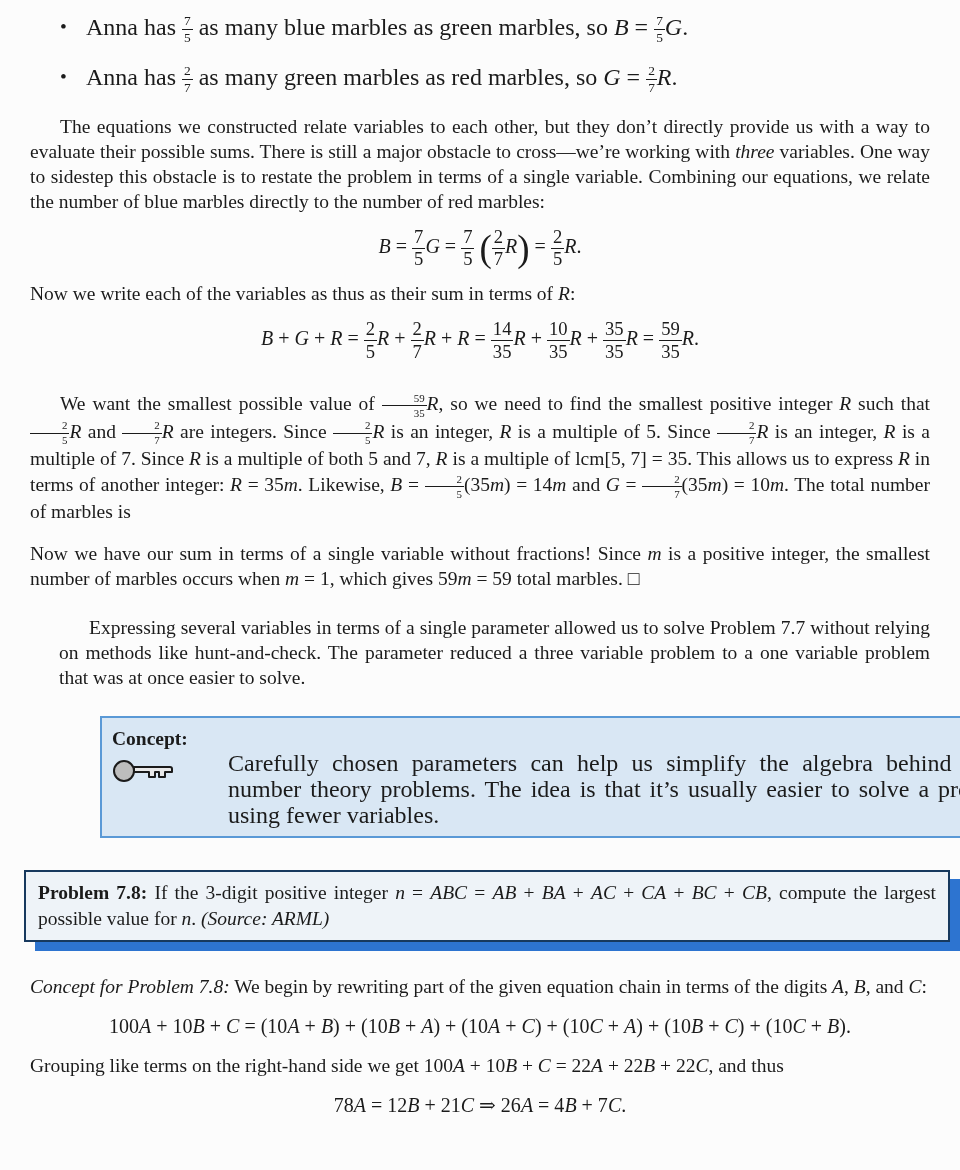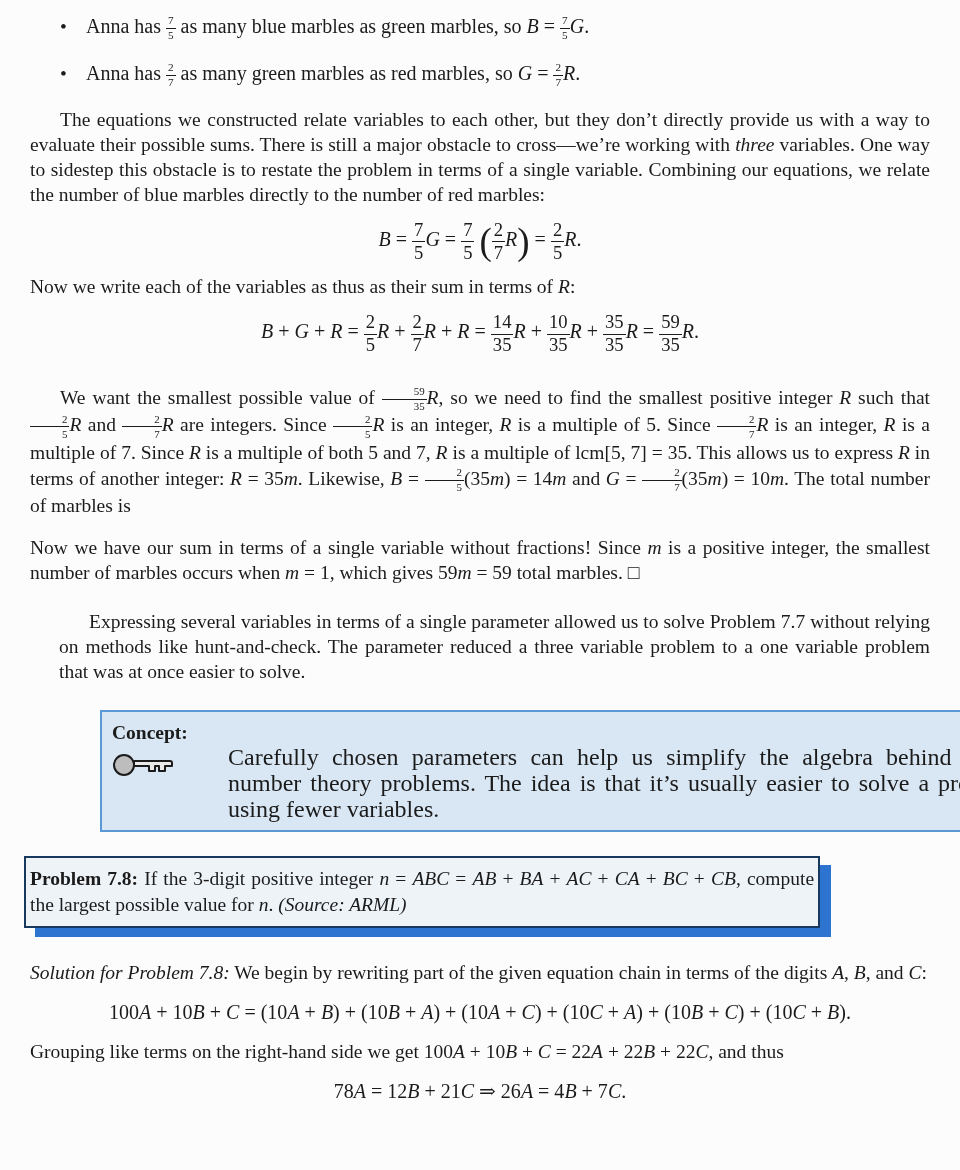--- a/index.html
+++ b/index.html
@@ -10,21 +10,21 @@
     font-family:"Liberation Serif","DejaVu Serif",serif;
   }
   .page{padding:14px 30px 0 30px;box-sizing:border-box;}
   .body{font-size:19.5px;line-height:25px;text-align:justify;margin:0;}
   .indent{text-indent:30px;}
   .it{font-style:italic;}
   .bd{font-weight:bold;}
   
   .bullet{display:flex;margin:0 0 19px 30px;}
   .bullet .marker{width:26px;flex:0 0 26px;font-size:19.5px;line-height:25px;}
-  .bullet .btext{font-size:20px;line-height:25px;}
+  .bullet .btext{font-size:24px;line-height:25px;}
   
   .frac{display:inline-block;text-align:center;vertical-align:middle;line-height:1;}
   .frac .num{display:block;border-bottom:1.3px solid currentColor;padding:0 2px 1.5px;}
   .frac .den{display:block;padding-top:1.5px;}
   .body .frac,.btext .frac,.cbody .frac,.pbody .frac{font-size:0.56em;}
   
   .display-eq{text-align:center;font-size:20px;margin:14px 0;line-height:1.1;}
   .display-eq .frac{font-size:0.93em;}
   .bigp{font-size:1.85em;vertical-align:middle;line-height:0;}
   
@@ -41,24 +41,24 @@
     border:2px solid var(--concept_border,#5a99d6);
     background:var(--concept_bg,#d9e7f4);
     padding:8px 12px 8px 10px;display:flex;gap:12px;
   }
   .concept-left{flex:0 0 104px;}
   .concept-label{font-weight:bold;font-size:19.5px;line-height:26px;}
   .key-icon{margin-top:4px;}
   .cbody{font-size:24px;line-height:26px;text-align:justify;flex:1;margin-top:24px;}
   
   .problem-box{
-    margin:24px 0 0 -6px;width:796px;box-sizing:border-box;
+    margin:32px 0 0 -6px;width:926px;box-sizing:border-box;
     border:2.5px solid var(--problem_border,#17395e);
     background:var(--problem_bg,#eef3f8);
-    padding:8px 4px;
+    padding:8px 12px;
     box-shadow:11px 9px 0 var(--problem_shadow,#2d74d0);
   }
   .pbody{font-size:19.5px;line-height:26px;text-align:justify;}
   .mt-solution{margin-top:32px;}
 </style>
 </head>
 <body>
 
 <div class="page">
 
@@ -98,21 +98,21 @@
         </svg>
       </div>
     </div>
     <div class="cbody"><span>Carefully chosen parameters can help us simplify the algebra behind many number theory problems.  The idea is that it’s usually easier to solve a problem using fewer variables.</span></div>
   </div>
 
   <div class="problem-box">
     <div class="pbody"><span class="bd">Problem 7.8:</span><span>  If the 3-digit positive integer </span><span class="it">n</span><span> = </span><span class="it">ABC</span><span> = </span><span class="it">AB</span><span> + </span><span class="it">BA</span><span> + </span><span class="it">AC</span><span> + </span><span class="it">CA</span><span> + </span><span class="it">BC</span><span> + </span><span class="it">CB</span><span>, compute the largest possible value for </span><span class="it">n</span><span>. </span><span class="it">(Source: ARML)</span></div>
   </div>
 
-  <p class="body mt-solution"><span class="it">Solution for Problem 7.8:</span><span>  We begin by rewriting part of the given equation chain in terms of the digits </span><span class="it">A</span><span>, </span><span class="it">B</span><span>, and </span><span class="it">C</span><span>:</span></p>
+  <p class="body mt-solution"><span class="it">Concept for Problem 7.8:</span><span>  We begin by rewriting part of the given equation chain in terms of the digits </span><span class="it">A</span><span>, </span><span class="it">B</span><span>, and </span><span class="it">C</span><span>:</span></p>
 
   <div class="display-eq eq-line"><span>100</span><span class="it">A</span><span> + 10</span><span class="it">B</span><span> + </span><span class="it">C</span><span> = (10</span><span class="it">A</span><span> + </span><span class="it">B</span><span>) + (10</span><span class="it">B</span><span> + </span><span class="it">A</span><span>) + (10</span><span class="it">A</span><span> + </span><span class="it">C</span><span>) + (10</span><span class="it">C</span><span> + </span><span class="it">A</span><span>) + (10</span><span class="it">B</span><span> + </span><span class="it">C</span><span>) + (10</span><span class="it">C</span><span> + </span><span class="it">B</span><span>).</span></div>
 
   <p class="body"><span>Grouping like terms on the right-hand side we get 100</span><span class="it">A</span><span> + 10</span><span class="it">B</span><span> + </span><span class="it">C</span><span> = 22</span><span class="it">A</span><span> + 22</span><span class="it">B</span><span> + 22</span><span class="it">C</span><span>, and thus</span></p>
 
   <div class="display-eq eq-line"><span>78</span><span class="it">A</span><span> = 12</span><span class="it">B</span><span> + 21</span><span class="it">C</span><span>  ⇒  26</span><span class="it">A</span><span> = 4</span><span class="it">B</span><span> + 7</span><span class="it">C</span><span>.</span></div>
 
 </div>
 
 </body></html>

